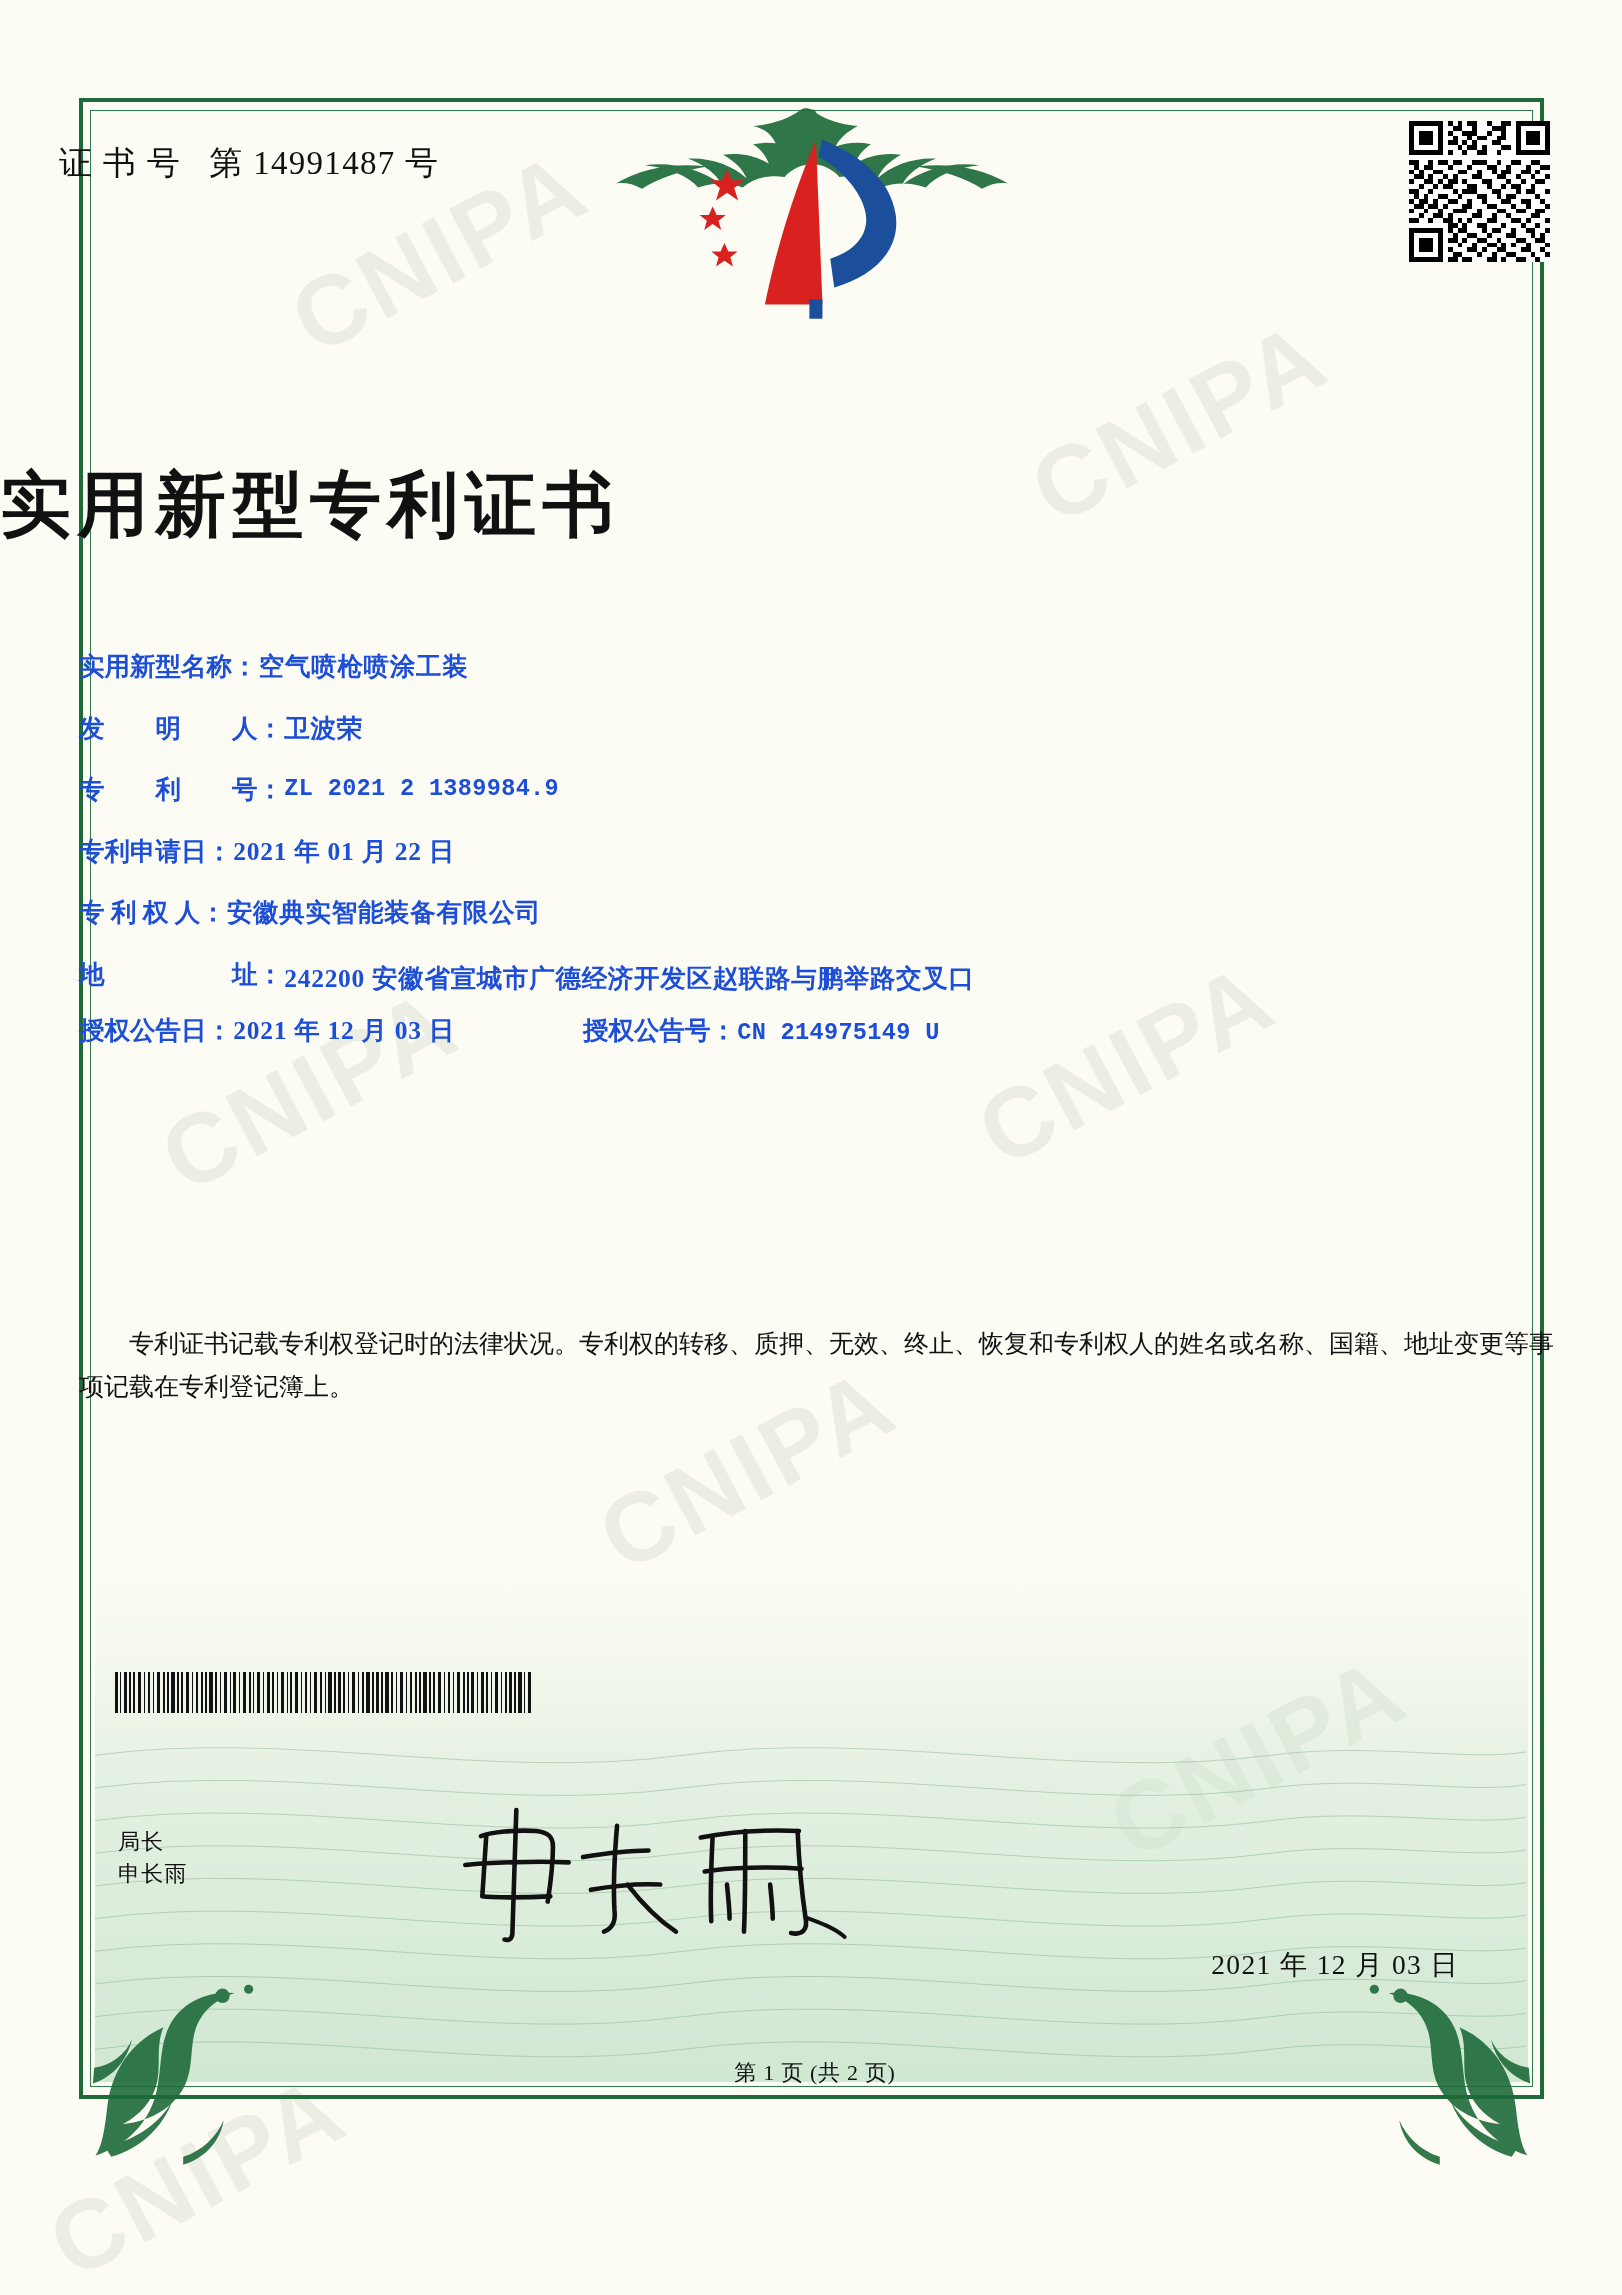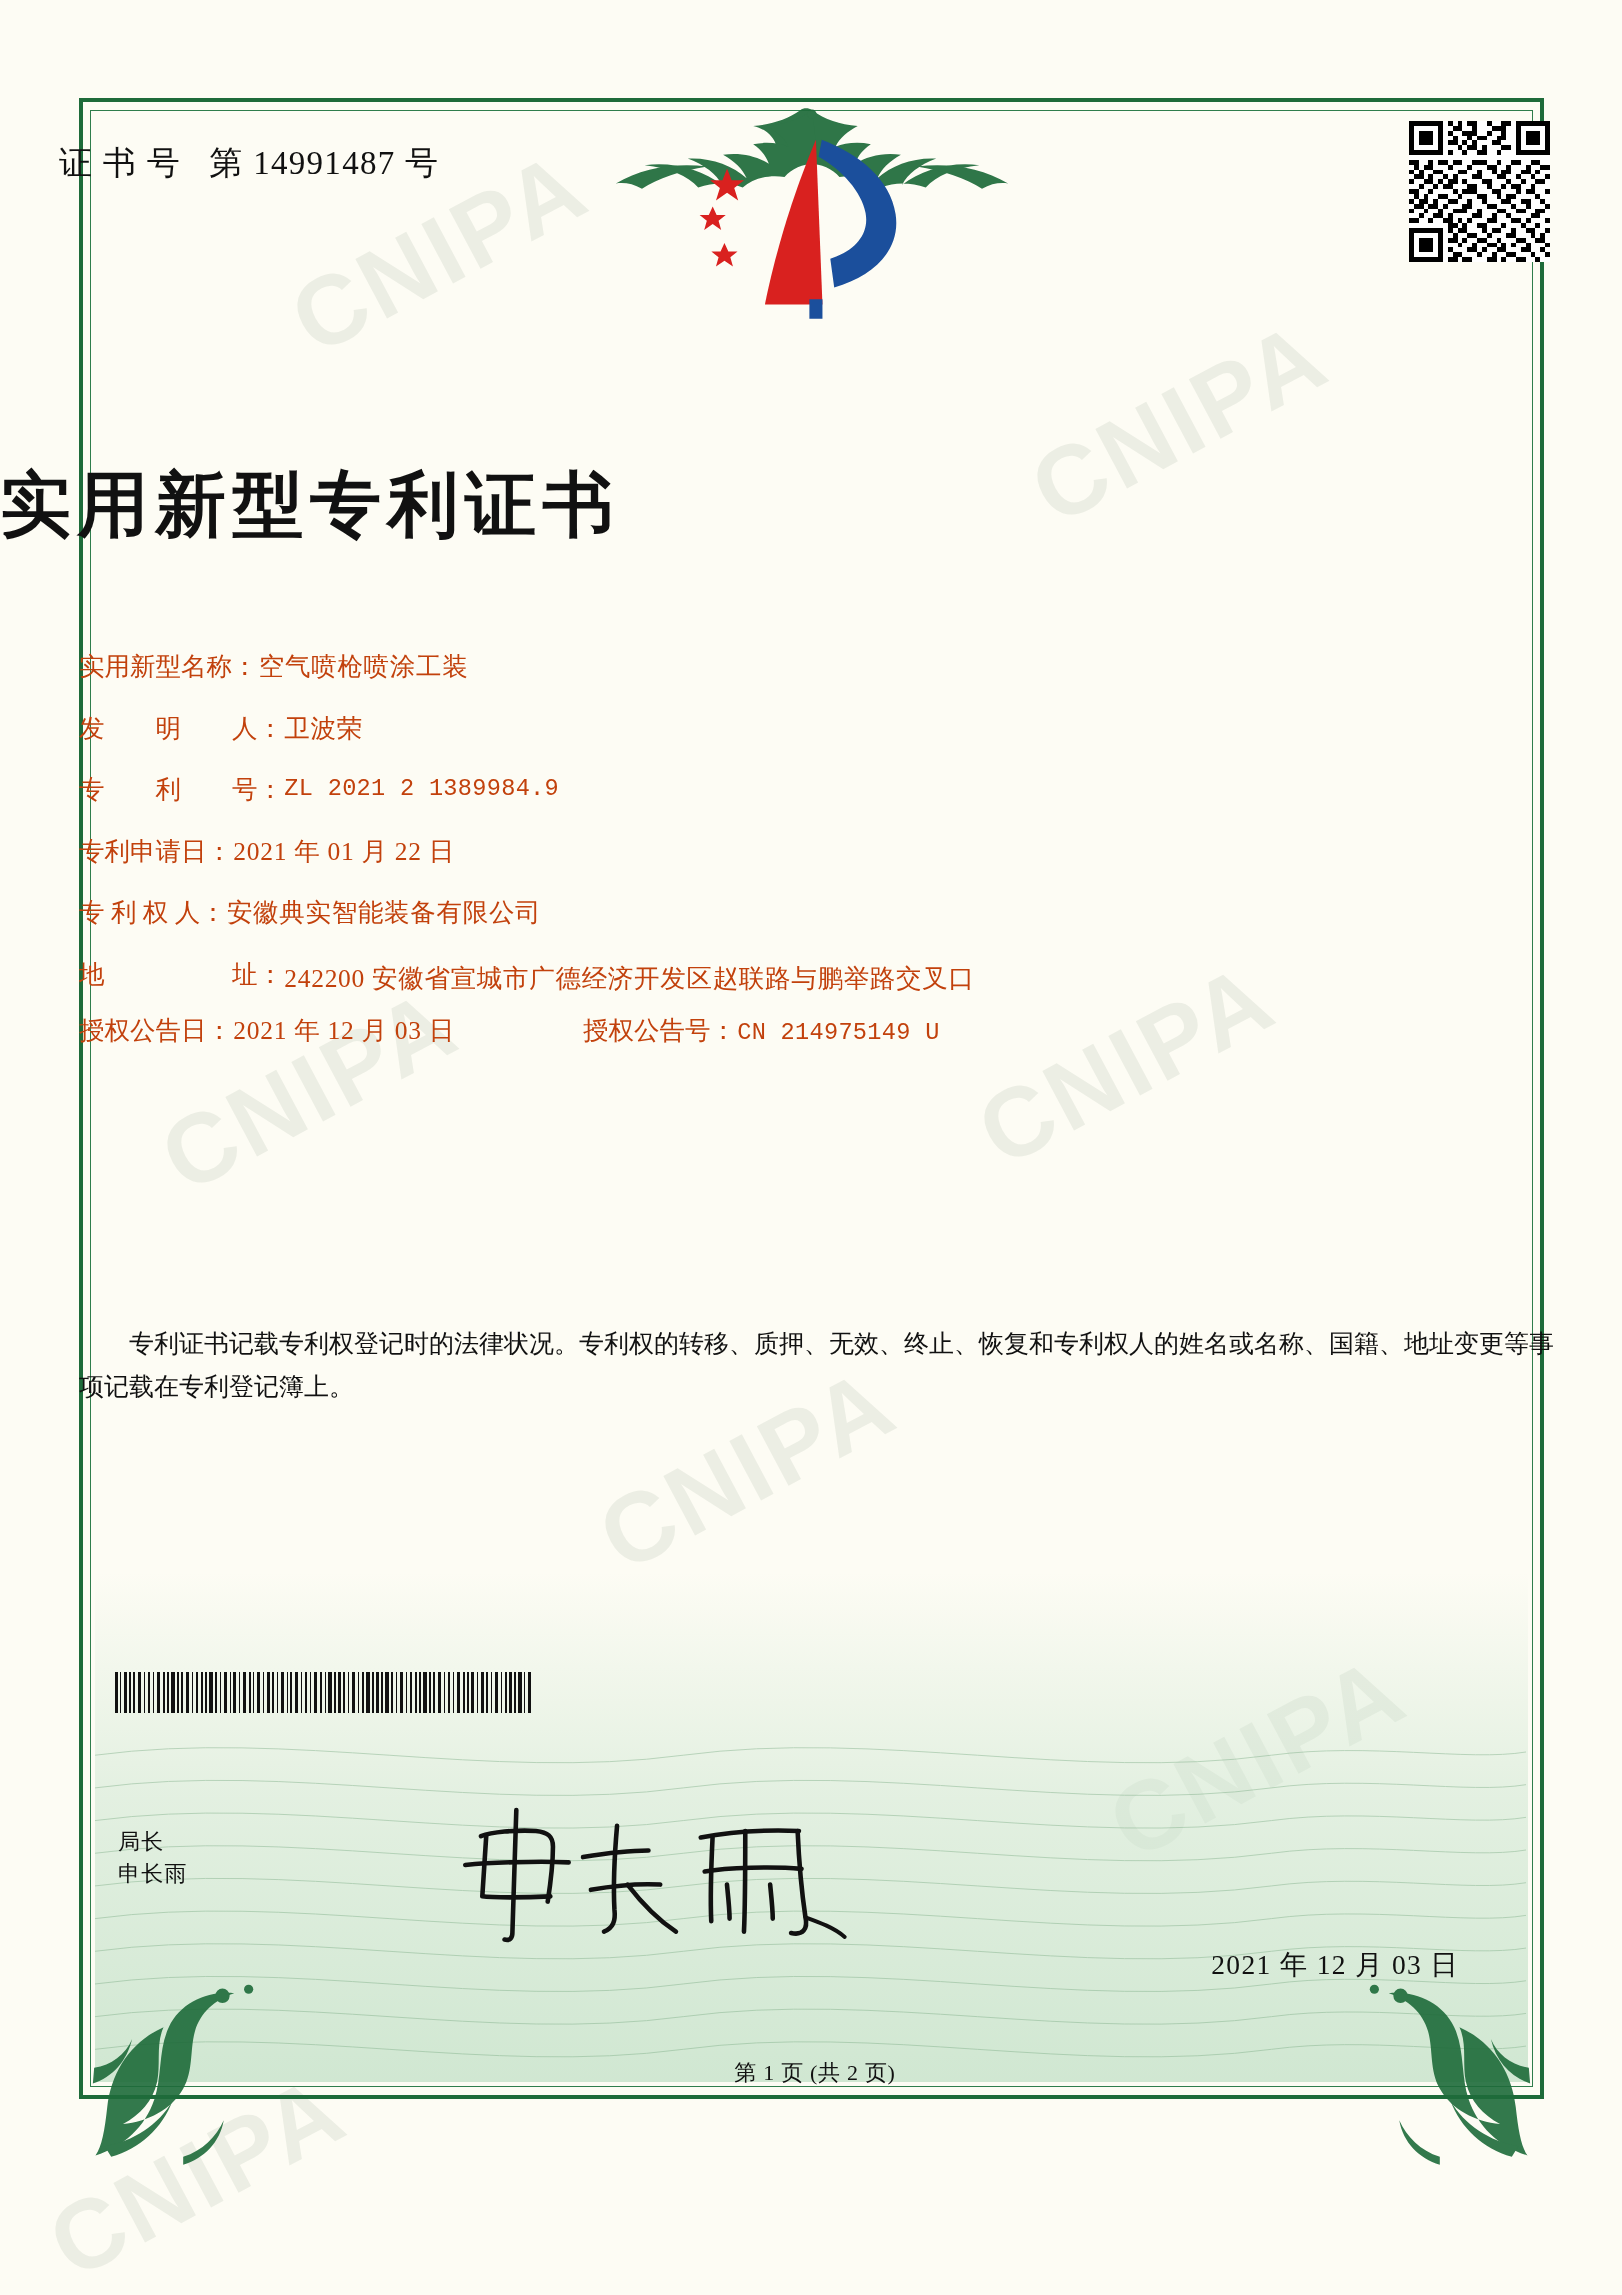--- a/index.html
+++ b/index.html
@@ -136,22 +136,23 @@
     color: #111;
     font-family: "DejaVu Serif", "Liberation Serif", serif;
   }
 
   .fields {
     position: absolute;
     left: 79px;
     right: 72px;
     top: 654px;
     font-size: 25.5px;
-    color: #c2410c;
+    color: #1d4ed8;
     line-height: 1;
+    font-weight: bold;
   }
   .field-row {
     display: flex;
     align-items: flex-start;
     margin-bottom: 36px;
     white-space: nowrap;
   }
   .f-label {
     display: inline-block;
     letter-spacing: 0;

